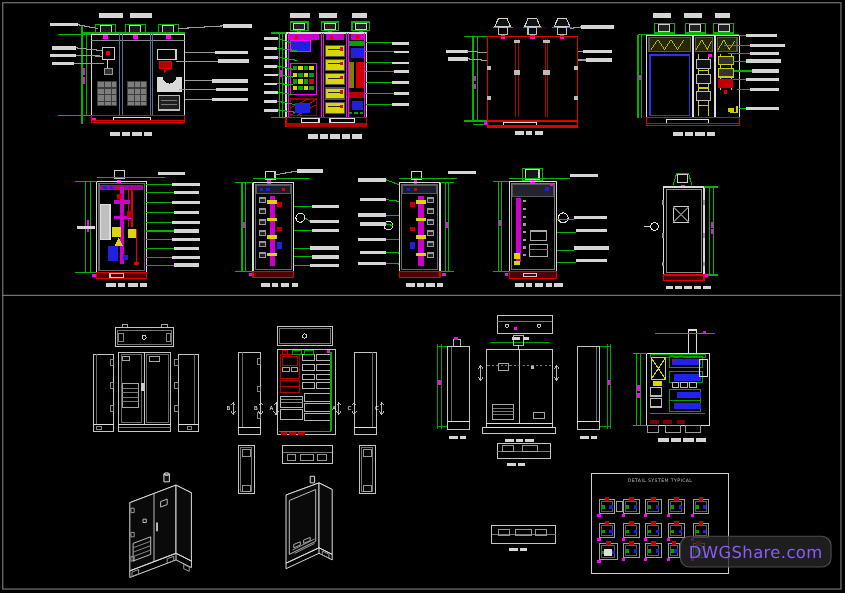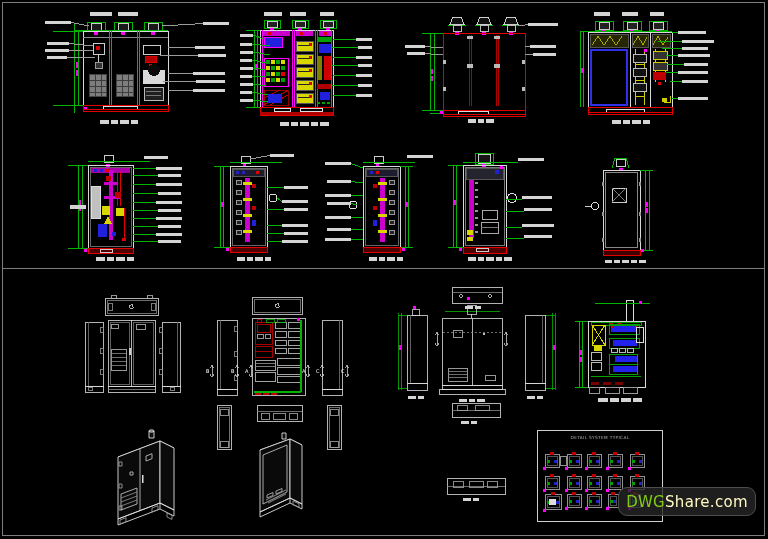--- a/index.html
+++ b/index.html
@@ -1153,16 +1153,16 @@
           <rect x="3" y="0" width="4" height="3" fill="#c00000"></rect>
           <rect x="2" y="7.5" width="3" height="3" fill="#00a000"></rect>
           <rect x="5" y="7.5" width="3" height="3" fill="#2222cc"></rect>
           <rect x="-2" y="15" width="3" height="3" fill="#ff00ff"></rect>
         </g>
       </g>
   </svg>
   <div class="legend-title">DETAIL SYSTEM TYPICAL</div>
 
   <div class="watermark">
-    <span style="color: #84cc16;">DWG</span>
-      <span style="color: #fef9c3;">Share.com</span>
+    <span style="color: #8b5cf6;">DWG</span>
+      <span style="color: #8b5cf6;">Share.com</span>
   </div>
 </div>
 
 </body></html>

